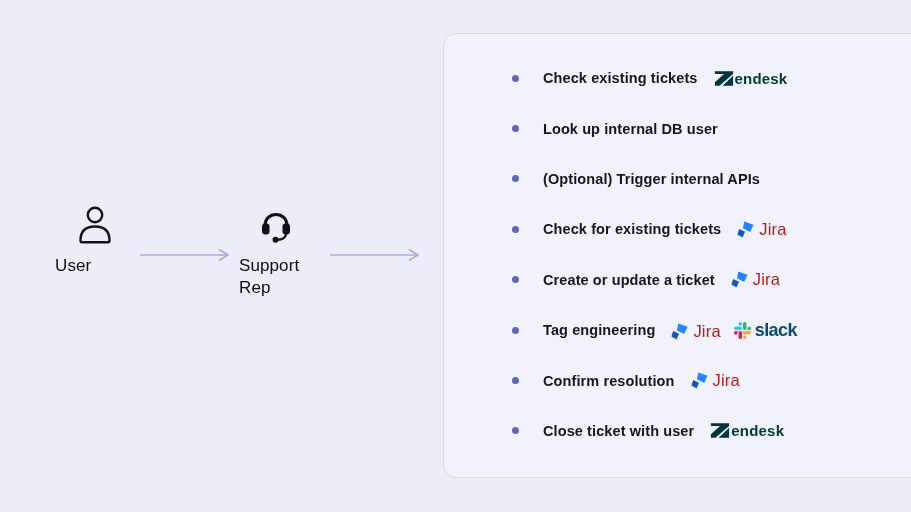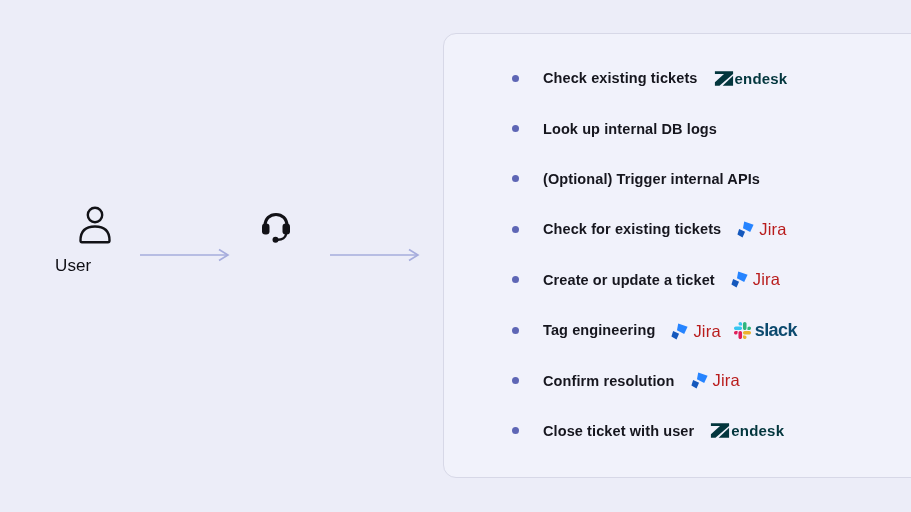--- a/index.html
+++ b/index.html
@@ -91,20 +91,21 @@
   </svg>
 
   <div class="node node-rep">
     <svg class="fig-icon" width="36" height="36" viewBox="0 0 36 36" aria-hidden="true">
       <path d="M7 17 C7 9.6 12 5.5 18 5.5 C24 5.5 29 9.6 29 17" fill="none" stroke="#121217" stroke-width="3.2"></path>
       <rect x="4" y="14.5" width="7.5" height="11" rx="3.2" fill="#121217"></rect>
       <rect x="24.5" y="14.5" width="7.5" height="11" rx="3.2" fill="#121217"></rect>
       <path d="M28 25.5 C27 29.5 23 31 18.5 30.7" fill="none" stroke="#121217" stroke-width="2.4" stroke-linecap="round"></path>
       <circle cx="17.5" cy="30.7" r="3" fill="#121217"></circle>
     </svg>
+    <div class="fig-label">Support Rep</div>
   </div>
 
   <svg class="arrow arrow-2" viewBox="0 0 92 14" aria-hidden="true">
     <line x1="1" y1="7" x2="88" y2="7" stroke="var(--arrow)" stroke-width="1.6"></line>
     <path d="M80 1.5 L89 7 L80 12.5" fill="none" stroke="var(--arrow)" stroke-width="1.6"></path>
   </svg>
 
   <div class="panel">
     <div class="task-list">
         <div class="task-row">
@@ -115,21 +116,21 @@
     <svg class="zd-mark" width="20" height="17" viewBox="0 0 22 18" aria-hidden="true">
       <polygon points="1,1 21,1 21,4 6,17 1,17 1,13 11,4 1,4" fill="#03363D"></polygon>
       <polygon points="9.5,17 21,17 21,6" fill="#03363D"></polygon>
     </svg>
     <span class="zd-word">endesk</span>
   </span>
           </span>
   </div>
         <div class="task-row">
     <span class="bullet"></span>
-    <span class="task-text">Look up internal DB logs</span>
+    <span class="task-text">Look up internal DB user</span>
     <span class="logo-slot"></span>
   </div>
         <div class="task-row">
     <span class="bullet"></span>
     <span class="task-text">(Optional) Trigger internal APIs</span>
     <span class="logo-slot"></span>
   </div>
         <div class="task-row">
     <span class="bullet"></span>
     <span class="task-text">Check for existing tickets</span>

